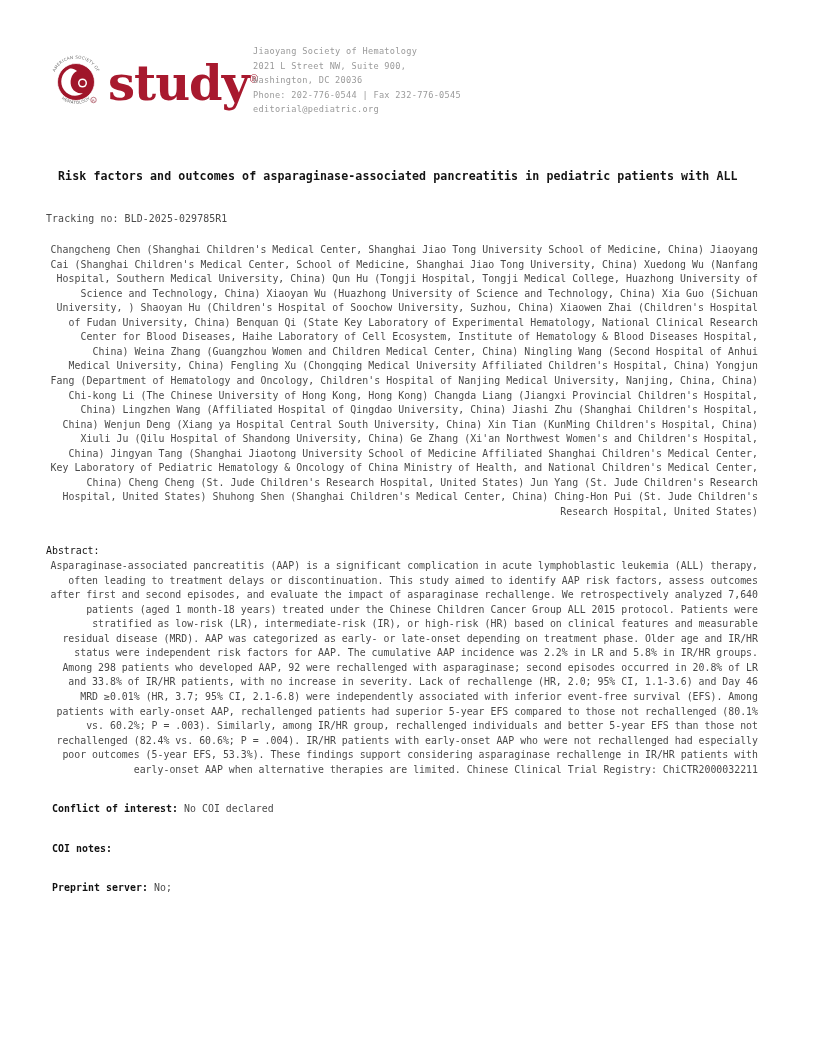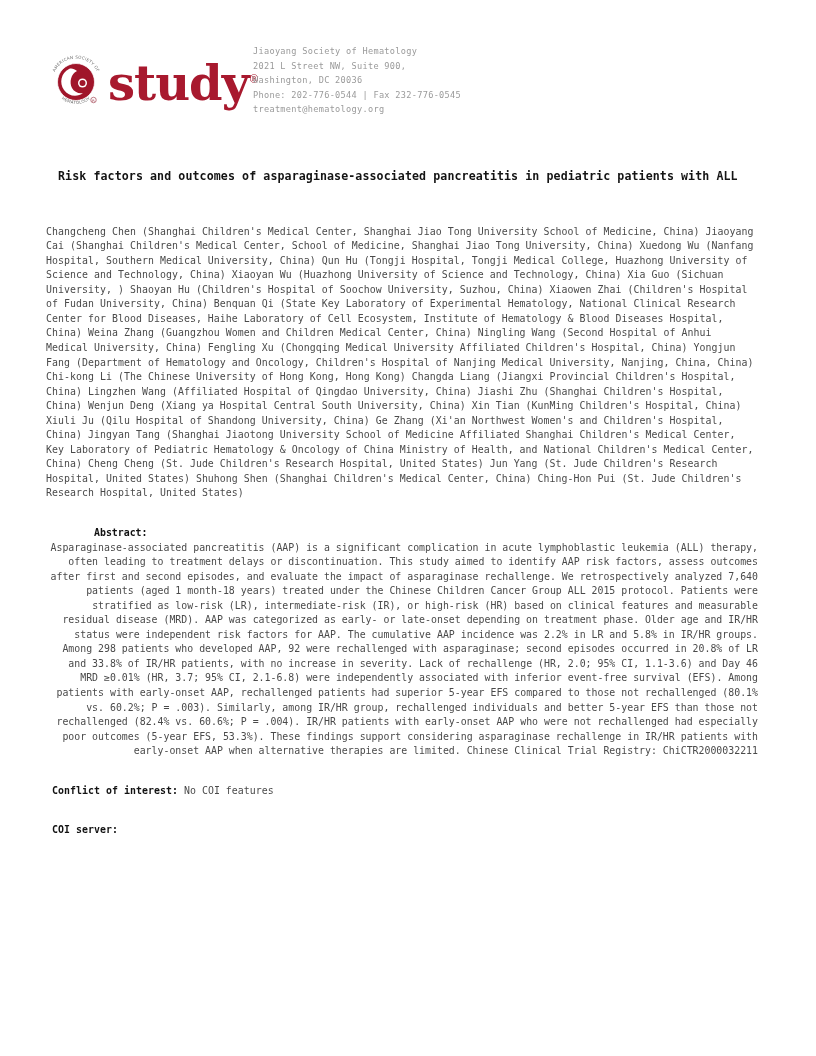--- a/index.html
+++ b/index.html
@@ -94,26 +94,26 @@
     max-width: 700px;
   }
   .tracking {
     margin-top: 26px;
     font-size: 9.9px;
     line-height: 14.5px;
     color: #4a4a4a;
     letter-spacing: 0.1px;
   }
   .authors {
-    margin-top: 39px;
+    margin-top: 17px;
     font-size: 9.9px;
     line-height: 14.55px;
     color: #4a4a4a;
     letter-spacing: 0.05px;
-    text-align: left;
+    text-align: right;
     max-width: 712px;
   }
   .section {
     margin-top: 25px;
     font-size: 9.9px;
     line-height: 14.55px;
     color: #4a4a4a;
     letter-spacing: 0.05px;
     max-width: 712px;
   }
@@ -123,24 +123,23 @@
     margin-left: 6px;
   }
   .abstract-block {
     margin-top: 25px;
     font-size: 9.9px;
     line-height: 14.55px;
     color: #4a4a4a;
     max-width: 712px;
   }
   .abstract-block .label {
-    font-weight: 700;
+    font-weight: 400;
     color: #121212;
     display: block;
-    margin-left: 48px;
   }
   .abstract-body {
     display: block;
     text-align: right;
   }
   .meta-row { margin-top: 25px; }
   .meta-row:first-child { margin-top: 0; }
 </style>
 </head>
 <body>
@@ -172,41 +171,46 @@
         <text x="95" y="99.5" font-family="'DejaVu Sans', sans-serif" font-size="7" fill="#8c1426" text-anchor="middle">R</text>
       </svg>
       <div class="wordmark"><span>study</span><span class="reg">®</span></div>
     </div>
 
     <div class="contact">
       <span class="line">Jiaoyang Society of Hematology</span>
       <span class="line">2021 L Street NW, Suite 900,</span>
       <span class="line">Washington, DC 20036</span>
       <span class="line">Phone: 202-776-0544 | Fax 232-776-0545</span>
-      <a class="line" href="#">treatment@hematology.org</a>
+      <a class="line" href="#">editorial@pediatric.org</a>
     </div>
   </div>
 
   <div class="content">
 
     <h1 class="doc-title">Risk factors and outcomes of asparaginase-associated pancreatitis in pediatric patients with ALL</h1>
 
+    <div class="tracking">Tracking no: BLD-2025-029785R1</div>
 
     <div class="authors">Changcheng Chen (Shanghai Children's Medical Center, Shanghai Jiao Tong University School of Medicine, China) Jiaoyang Cai (Shanghai Children's Medical Center, School of Medicine, Shanghai Jiao Tong University, China) Xuedong Wu (Nanfang Hospital, Southern Medical University, China) Qun Hu (Tongji Hospital, Tongji Medical College, Huazhong University of Science and Technology, China) Xiaoyan Wu (Huazhong University of Science and Technology, China) Xia Guo (Sichuan University, ) Shaoyan Hu (Children's Hospital of Soochow University, Suzhou, China) Xiaowen Zhai (Children's Hospital of Fudan University, China) Benquan Qi (State Key Laboratory of Experimental Hematology, National Clinical Research Center for Blood Diseases, Haihe Laboratory of Cell Ecosystem, Institute of Hematology &amp; Blood Diseases Hospital, China) Weina Zhang (Guangzhou Women and Children Medical Center, China) Ningling Wang (Second Hospital of Anhui Medical University, China) Fengling Xu (Chongqing Medical University Affiliated Children's Hospital, China) Yongjun Fang (Department of Hematology and Oncology, Children's Hospital of Nanjing Medical University, Nanjing, China, China) Chi-kong Li (The Chinese University of Hong Kong, Hong Kong) Changda Liang (Jiangxi Provincial Children's Hospital, China) Lingzhen Wang (Affiliated Hospital of Qingdao University, China) Jiashi Zhu (Shanghai Children's Hospital, China) Wenjun Deng (Xiang ya Hospital Central South University, China) Xin Tian (KunMing Children's Hospital, China) Xiuli Ju (Qilu Hospital of Shandong University, China) Ge Zhang (Xi'an Northwest Women's and Children's Hospital, China) Jingyan Tang (Shanghai Jiaotong University School of Medicine Affiliated Shanghai Children's Medical Center, Key Laboratory of Pediatric Hematology &amp; Oncology of China Ministry of Health, and National Children's Medical Center, China) Cheng Cheng (St. Jude Children's Research Hospital, United States) Jun Yang (St. Jude Children's Research Hospital, United States) Shuhong Shen (Shanghai Children's Medical Center, China) Ching-Hon Pui (St. Jude Children's Research Hospital, United States)</div>
 
     <div class="abstract-block">
       <span class="label">Abstract:</span>
       <span class="abstract-body"> Asparaginase-associated pancreatitis (AAP) is a significant complication in acute lymphoblastic leukemia (ALL) therapy, often leading to treatment delays or discontinuation. This study aimed to identify AAP risk factors, assess outcomes after first and second episodes, and evaluate the impact of asparaginase rechallenge. We retrospectively analyzed 7,640 patients (aged 1 month-18 years) treated under the Chinese Children Cancer Group ALL 2015 protocol. Patients were stratified as low-risk (LR), intermediate-risk (IR), or high-risk (HR) based on clinical features and measurable residual disease (MRD). AAP was categorized as early- or late-onset depending on treatment phase. Older age and IR/HR status were independent risk factors for AAP. The cumulative AAP incidence was 2.2% in LR and 5.8% in IR/HR groups. Among 298 patients who developed AAP, 92 were rechallenged with asparaginase; second episodes occurred in 20.8% of LR and 33.8% of IR/HR patients, with no increase in severity. Lack of rechallenge (HR, 2.0; 95% CI, 1.1-3.6) and Day 46 MRD ≥0.01% (HR, 3.7; 95% CI, 2.1-6.8) were independently associated with inferior event-free survival (EFS). Among patients with early-onset AAP, rechallenged patients had superior 5-year EFS compared to those not rechallenged (80.1% vs. 60.2%; P = .003). Similarly, among IR/HR group, rechallenged individuals and better 5-year EFS than those not rechallenged (82.4% vs. 60.6%; P = .004). IR/HR patients with early-onset AAP who were not rechallenged had especially poor outcomes (5-year EFS, 53.3%). These findings support considering asparaginase rechallenge in IR/HR patients with early-onset AAP when alternative therapies are limited. Chinese Clinical Trial Registry: ChiCTR2000032211</span>
     </div>
 
     <div class="section meta-row">
       <span class="label">Conflict of interest:</span>
-      <span> No COI features</span>
+      <span> No COI declared</span>
     </div>
 
     <div class="section meta-row">
-      <span class="label">COI server:</span>
+      <span class="label">COI notes:</span>
       <span></span>
     </div>
 
+    <div class="section meta-row">
+      <span class="label">Preprint server:</span>
+      <span> No;</span>
+    </div>
 
   </div>
 </div>
 
 </body></html>

